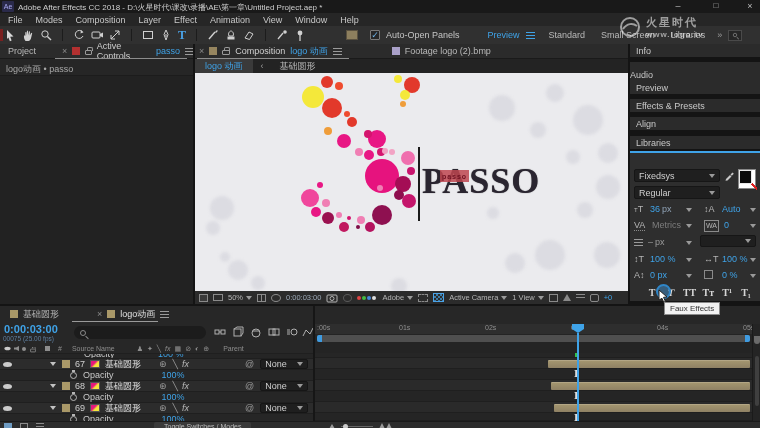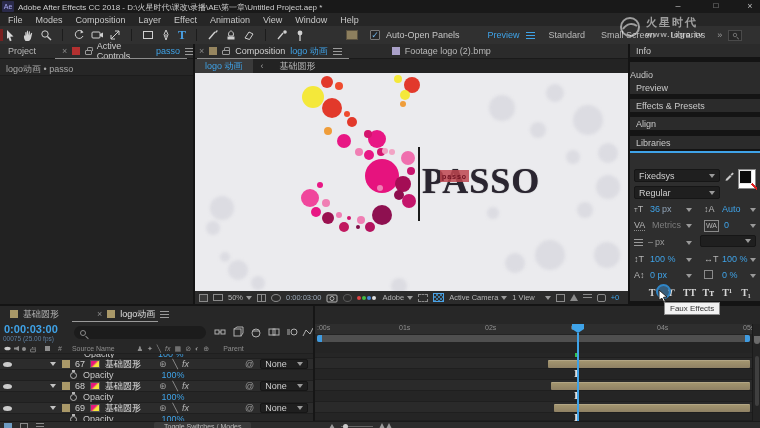--- a/index.html
+++ b/index.html
@@ -298,21 +298,21 @@
     <span class="flex" style="gap:3px">
         <span>Adobe</span>
         <span class="caret"></span>
       </span>
     <span style="width:10px;height:8px;border:1px dashed #8a8a8a"></span>
     <span class="gridb"></span>
     <span class="flex" style="gap:3px">
         <span>Active Camera</span>
         <span class="caret"></span>
       </span>
-    <span class="flex" style="gap:10px">
+    <span class="flex" style="gap:3px">
         <span>1 View</span>
         <span class="caret"></span>
       </span>
     <span style="width:9px;height:8px;border:1px solid #8a8a8a"></span>
     <span style="width:0;height:0;border-left:4px solid transparent;border-right:4px solid transparent;border-bottom:7px solid #8a8a8a"></span>
     <span style="width:9px;height:8px;background:linear-gradient(#8a8a8a 0 1px,transparent 1px 3px,#8a8a8a 3px 4px,transparent 4px)"></span>
     <span style="width:9px;height:8px;border:1px solid #8a8a8a;border-radius:2px"></span>
     <span class="blue">+0</span>
   </div>
 </div>

